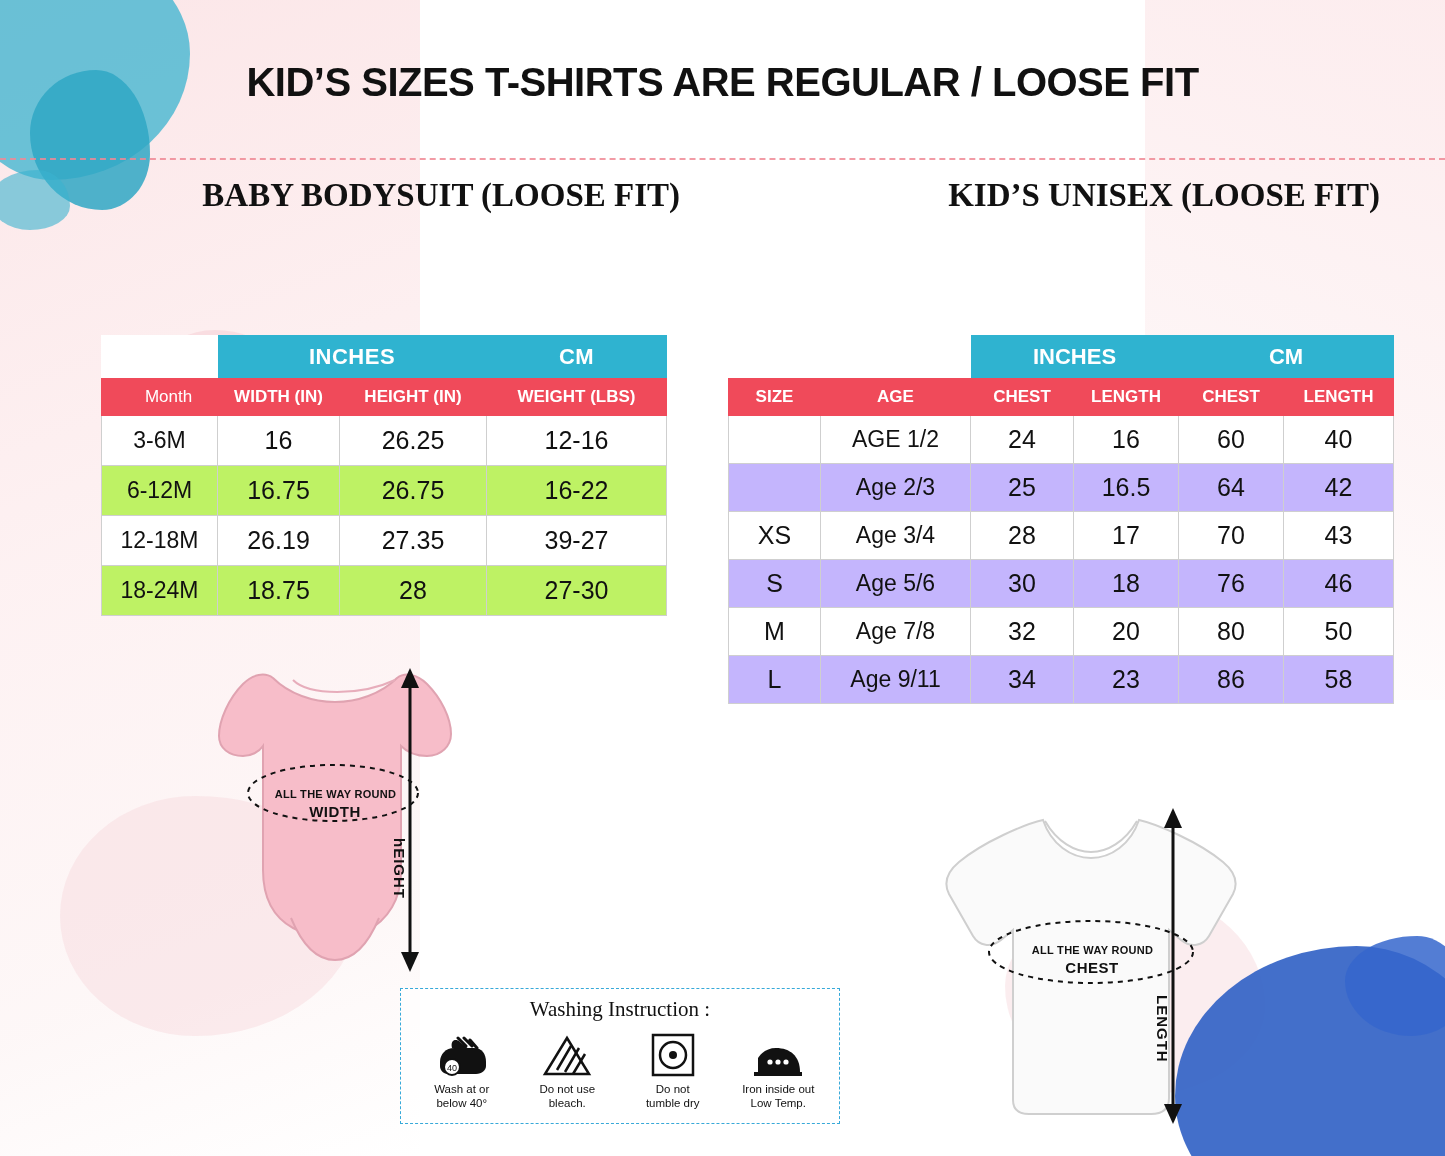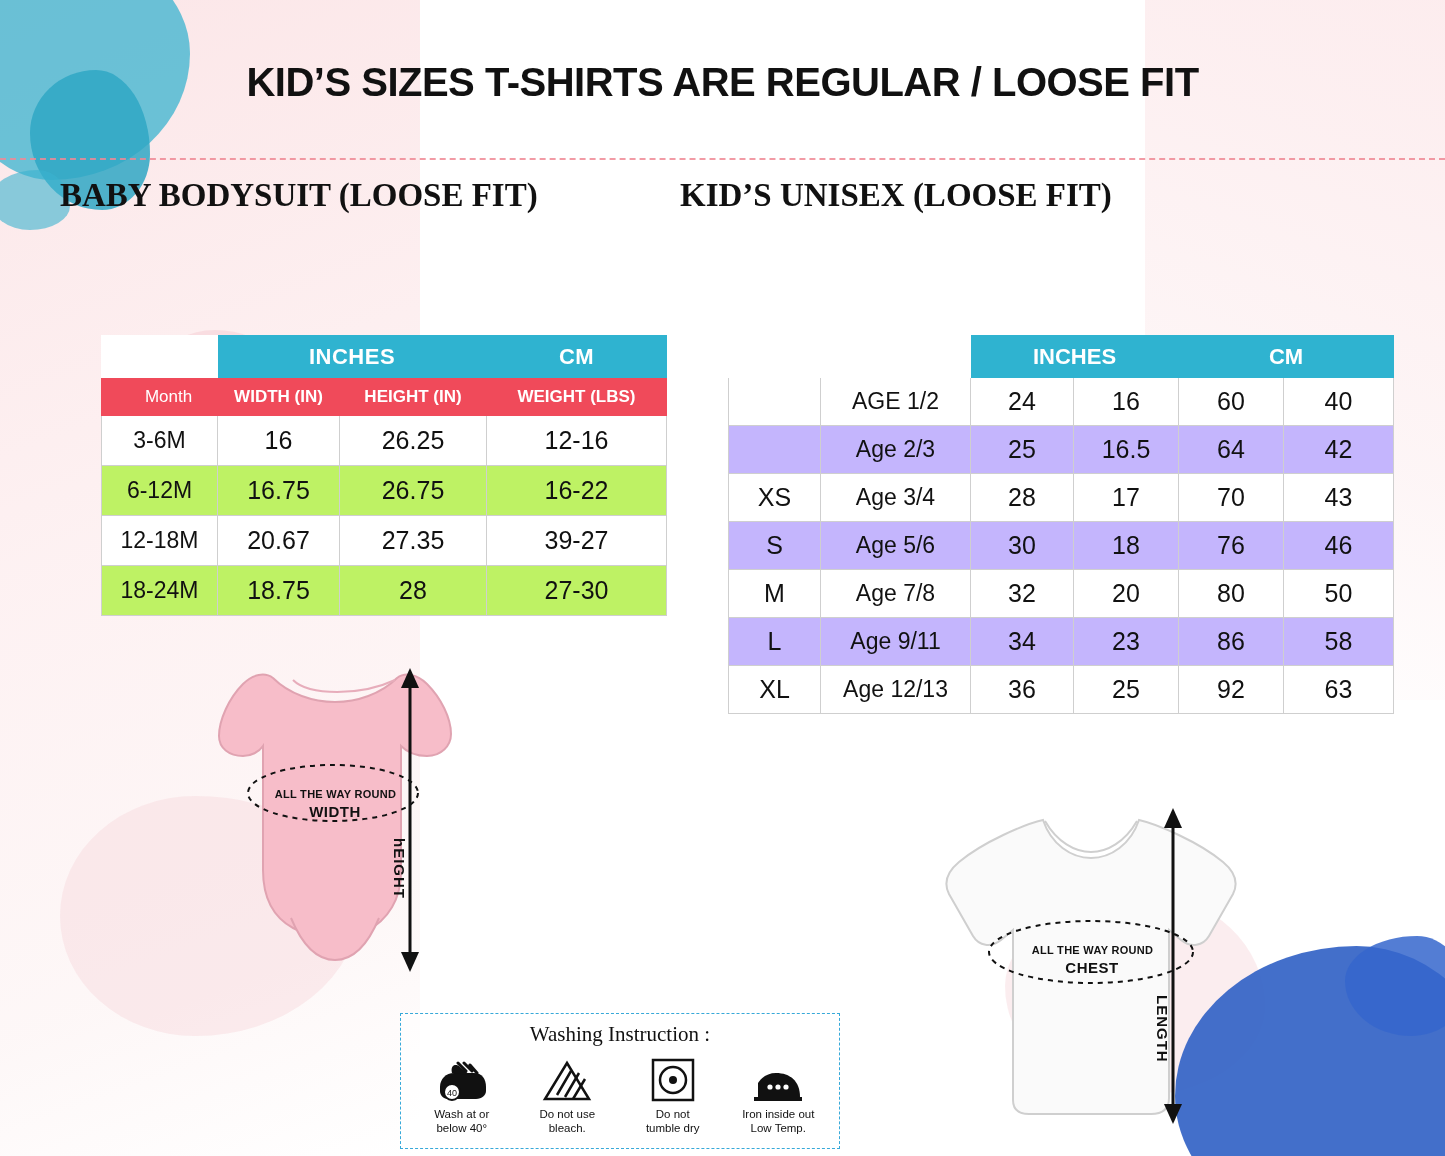--- a/index.html
+++ b/index.html
@@ -82,21 +82,21 @@
   .sub-heads {
     display:flex;
     margin-top:72px;
     padding: 0 60px;
   }
   .sub-head {
     font-family:"Liberation Serif", serif;
     font-weight:bold;
     font-size:33px;
     color:#111;
-    text-align:left;
+    text-align:right;
   }
   .sub-head.left { width:620px; }
   .sub-head.right { width:700px; }
 
   table { border-collapse:collapse; }
   td, th { border:1px solid #cfcfcf; }
 
   
   .baby-wrap { position:absolute; left:101px; top:335px; }
   table.baby { width:565px; table-layout:fixed; }
@@ -149,21 +149,21 @@
   .m-small { font-size:11px; letter-spacing:.3px; }
 
   .vlabel {
     position:absolute;
     writing-mode: vertical-rl;
     font-weight:bold; font-size:15px; color:#111; letter-spacing:1px;
   }
 
   
   .wash {
-    position:absolute; left:400px; top:1013px; width:440px; height:136px;
+    position:absolute; left:400px; top:988px; width:440px; height:136px;
     border:1px dashed #37a9d9;
     background:rgba(255,255,255,.55);
   }
   .wash-title {
     text-align:center; font-family:"Liberation Serif", serif;
     font-size:21px; color:#111; margin-top:8px;
   }
   .wash-icons { display:flex; justify-content:space-around; margin-top:8px; padding:0 8px; }
   .wash-item { width:100px; text-align:center; }
   .wash-item .cap { font-size:11.5px; line-height:1.25; color:#111; margin-top:4px; }
@@ -222,21 +222,21 @@
         <td class="cell">12-16</td>
       </tr>
       <tr class="alt">
         <td class="cell first">6-12M</td>
         <td class="cell">16.75</td>
         <td class="cell">26.75</td>
         <td class="cell">16-22</td>
       </tr>
       <tr>
         <td class="cell first">12-18M</td>
-        <td class="cell">20.67</td>
+        <td class="cell">26.19</td>
         <td class="cell">27.35</td>
         <td class="cell">39-27</td>
       </tr>
       <tr class="alt">
         <td class="cell first">18-24M</td>
         <td class="cell">18.75</td>
         <td class="cell">28</td>
         <td class="cell">27-30</td>
       </tr>
     </tbody>
@@ -254,20 +254,28 @@
           <col style="width:110px">
       </colgroup>
       <tbody>
           <tr>
         <td class="k-hdr-teal blank"></td>
         <td class="k-hdr-teal blank"></td>
         <td class="k-hdr-teal" colspan="2">INCHES</td>
         <td class="k-hdr-teal" colspan="2">CM</td>
       </tr>
       <tr>
+        <td class="k-hdr-red">SIZE</td>
+        <td class="k-hdr-red">AGE</td>
+        <td class="k-hdr-red">CHEST</td>
+        <td class="k-hdr-red">LENGTH</td>
+        <td class="k-hdr-red">CHEST</td>
+        <td class="k-hdr-red">LENGTH</td>
+      </tr>
+      <tr>
         <td class="cell size"></td>
         <td class="cell age">AGE 1/2</td>
         <td class="cell">24</td>
         <td class="cell">16</td>
         <td class="cell">60</td>
         <td class="cell">40</td>
       </tr>
       <tr class="alt">
         <td class="cell size"></td>
         <td class="cell age">Age 2/3</td>
@@ -300,28 +308,20 @@
         <td class="cell">80</td>
         <td class="cell">50</td>
       </tr>
       <tr class="alt">
         <td class="cell size">L</td>
         <td class="cell age">Age 9/11</td>
         <td class="cell">34</td>
         <td class="cell">23</td>
         <td class="cell">86</td>
         <td class="cell">58</td>
-      </tr>
-      <tr>
-        <td class="cell size">XL</td>
-        <td class="cell age">Age 12/13</td>
-        <td class="cell">36</td>
-        <td class="cell">25</td>
-        <td class="cell">92</td>
-        <td class="cell">63</td>
       </tr>
     </tbody>
       </table>
   </div>
 
   <div class="bodysuit">
     <svg width="265" height="350" viewBox="0 0 265 350">
       <g>
         <path d="M68 18 C60 12 48 14 38 24 C24 38 14 60 14 76 C14 88 24 96 38 96 C46 96 54 92 58 86
                  L58 210 C58 234 66 256 88 268 C104 277 140 282 160 272 C184 260 196 238 196 212

